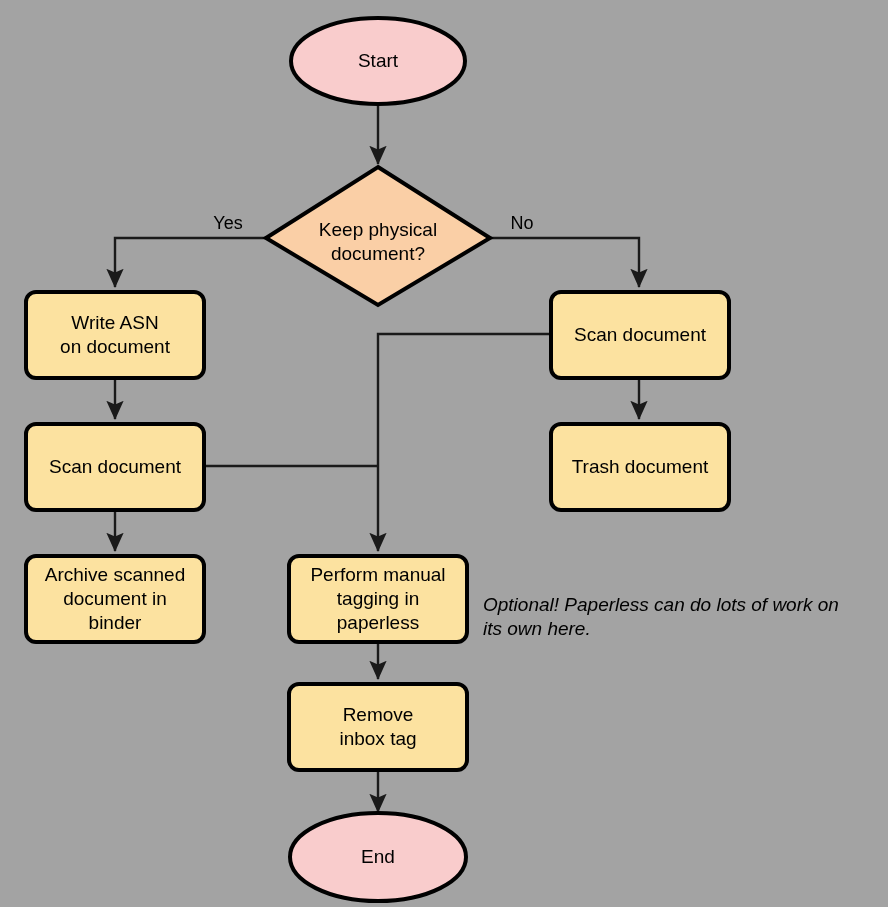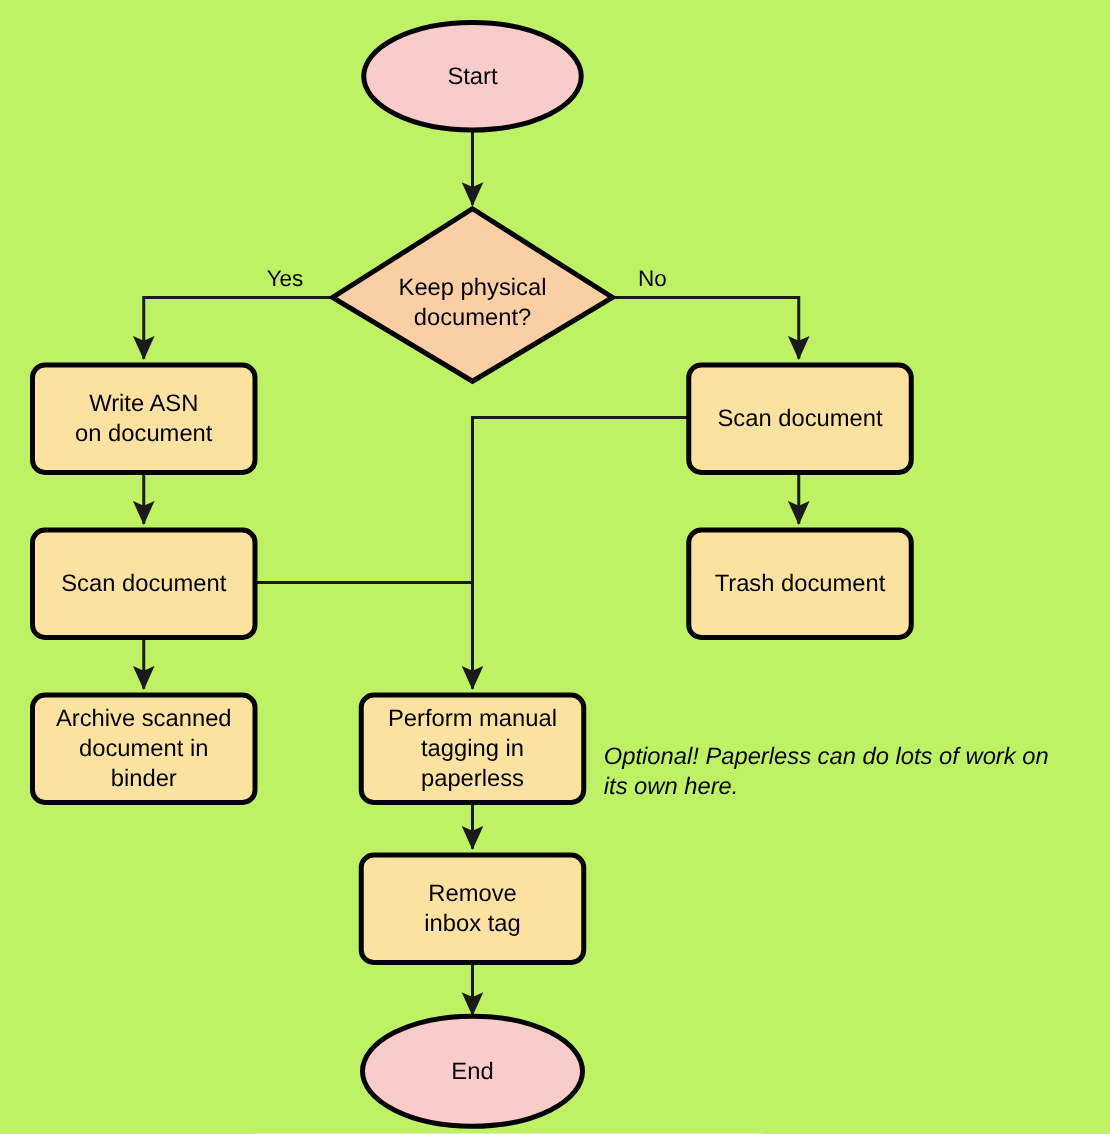--- a/index.html
+++ b/index.html
@@ -8,21 +8,21 @@
     padding: 0;
     background: #ffffff;
   }
   body {
     font-family: "Liberation Sans", sans-serif;
   }
   #canvas {
     position: relative;
     width: 888px;
     height: 907px;
-    background: #bef264;
+    background: #a3a3a3;
     overflow: hidden;
   }
   #flow-svg {
     position: absolute;
     top: 0;
     left: 0;
     width: 888px;
     height: 907px;
   }
   .node-label {

